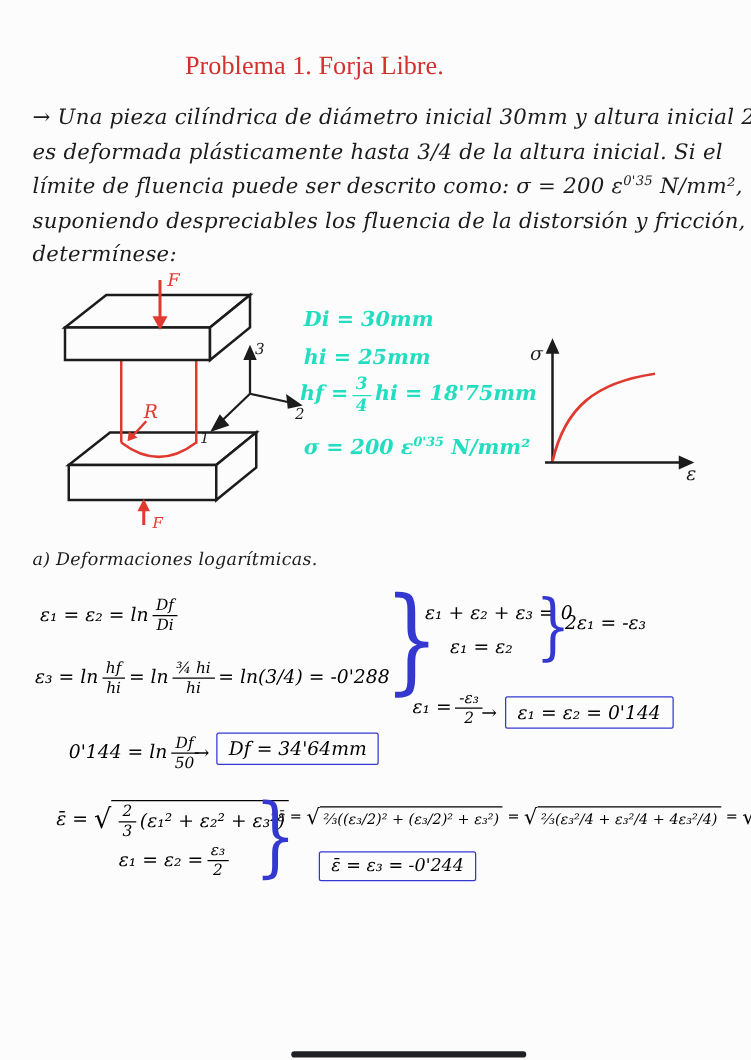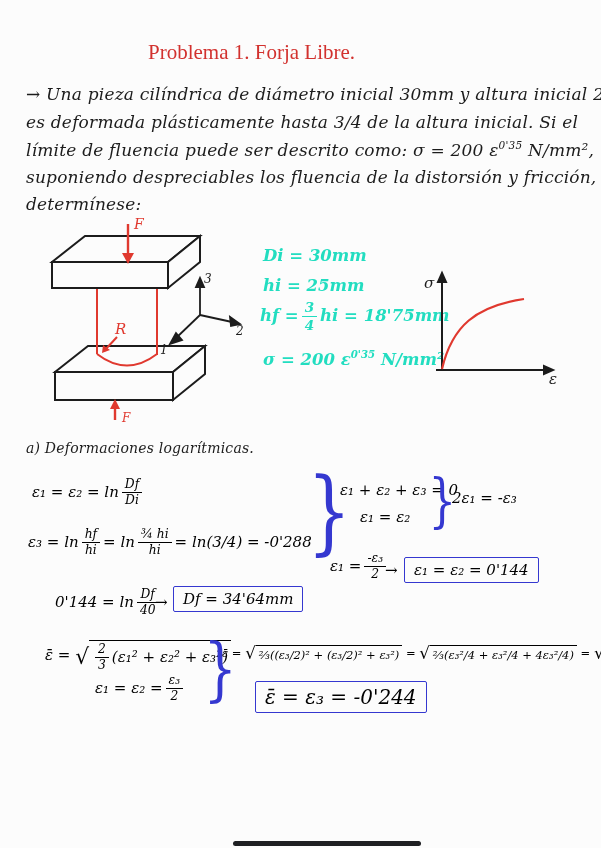--- a/index.html
+++ b/index.html
@@ -1,21 +1,21 @@
 <!DOCTYPE html>
 <html><head>
 <meta charset="utf-8">
 <style>
   html,body{margin:0;padding:0;}
   body{width:601px;height:848px;position:relative;background:#fcfcfc;overflow:hidden;
        font-family:"DejaVu Serif",serif;}
   .abs{position:absolute;}
   .title{font-family:Liberation Serif, serif;font-weight:500;font-size:21px;color:#d2312e;}
   .hw{font-style:italic;color:#1c1c1c;font-size:17px;white-space:nowrap;letter-spacing:.2px;}
-  .cyan{font-style:italic;color:#22ddc0;font-weight:bold;font-size:16.5px;white-space:nowrap;margin-left:20px;}
+  .cyan{font-style:italic;color:#22ddc0;font-weight:bold;font-size:16.5px;white-space:nowrap;}
   .blue{font-style:italic;color:#000000;font-size:15px;white-space:nowrap;}
   .small{font-size:11.5px;}
   sup{font-size:.62em;}
   .frac{display:inline-block;vertical-align:middle;text-align:center;line-height:1.08;font-size:.82em;margin:0 3px;}
   .frac .num{display:block;padding:0 3px 1px;border-bottom:1.5px solid currentColor;}
   .frac .den{display:block;padding:1px 3px 0;}
   .rad{font-style:normal;font-size:1.45em;vertical-align:middle;}
   .sqrt-body{border-top:1.6px solid currentColor;padding:2px 3px 0;vertical-align:middle;display:inline-block;}
   .brace{font-style:normal;color:#3538d0;font-family:"DejaVu Serif",serif;display:inline-block;transform:scaleX(.75);}
   .mbox{display:inline-block;border:1.7px solid #3538d0;border-radius:2px;padding:3px 9px;}
@@ -128,21 +128,21 @@
   <div class="abs brace" style="left:424px;top:472px;font-size:58px;line-height:58px;">}</div>
   <div class="abs blue" style="left:452px;top:489px;">2ε₁ = -ε₃</div>
 
   <div class="abs blue" style="left:330px;top:552px;">
     <span>ε₁ =</span><span class="frac"><span class="num">-ε₃</span><span class="den">2</span></span>
   </div>
   <div class="abs blue" style="left:385px;top:561px;font-style:normal;">→</div>
   <div class="abs blue" style="left:404px;top:557px;text-align:right;"><span class="mbox">ε₁ = ε₂ = 0'144</span></div>
 
   <div class="abs blue" style="left:55px;top:588px;">
-    <span>0'144 = ln</span><span class="frac"><span class="num">Df</span><span class="den">40</span></span>
+    <span>0'144 = ln</span><span class="frac"><span class="num">Df</span><span class="den">50</span></span>
   </div>
   <div class="abs blue" style="left:155px;top:593px;font-style:normal;">→</div>
   <div class="abs blue" style="left:173px;top:586px;"><span class="mbox">Df = 34'64mm</span></div>
 
   <div class="abs blue" style="left:45px;top:640px;">
     <span>ε̄ =</span>
     <span class="rad">√</span><span class="sqrt-body"><span class="frac"><span class="num">2</span><span class="den">3</span></span><span>(ε₁² + ε₂² + ε₃²)</span></span>
   </div>
   <div class="abs blue" style="left:95px;top:674px;">
     <span>ε₁ = ε₂ =</span><span class="frac"><span class="num">ε₃</span><span class="den">2</span></span>
@@ -151,16 +151,16 @@
 
   <div class="abs blue small" style="left:222px;top:644px;">
     <span>ε̄ =</span>
     <span class="rad">√</span><span class="sqrt-body">⅔((ε₃/2)² + (ε₃/2)² + ε₃²)</span>
     <span>=</span>
     <span class="rad">√</span><span class="sqrt-body">⅔(ε₃²/4 + ε₃²/4 + 4ε₃²/4)</span>
     <span>=</span>
     <span class="rad">√</span>
   </div>
 
-  <div class="abs blue" style="left:235px;top:681px;font-size:20px;padding-left:20px;"><span class="mbox">ε̄ = ε₃ = -0'244</span></div>
+  <div class="abs blue" style="left:235px;top:681px;font-size:14px;padding-left:20px;"><span class="mbox">ε̄ = ε₃ = -0'244</span></div>
 </div>
 
 <div class="home-pill"></div>
 
 </body></html>

